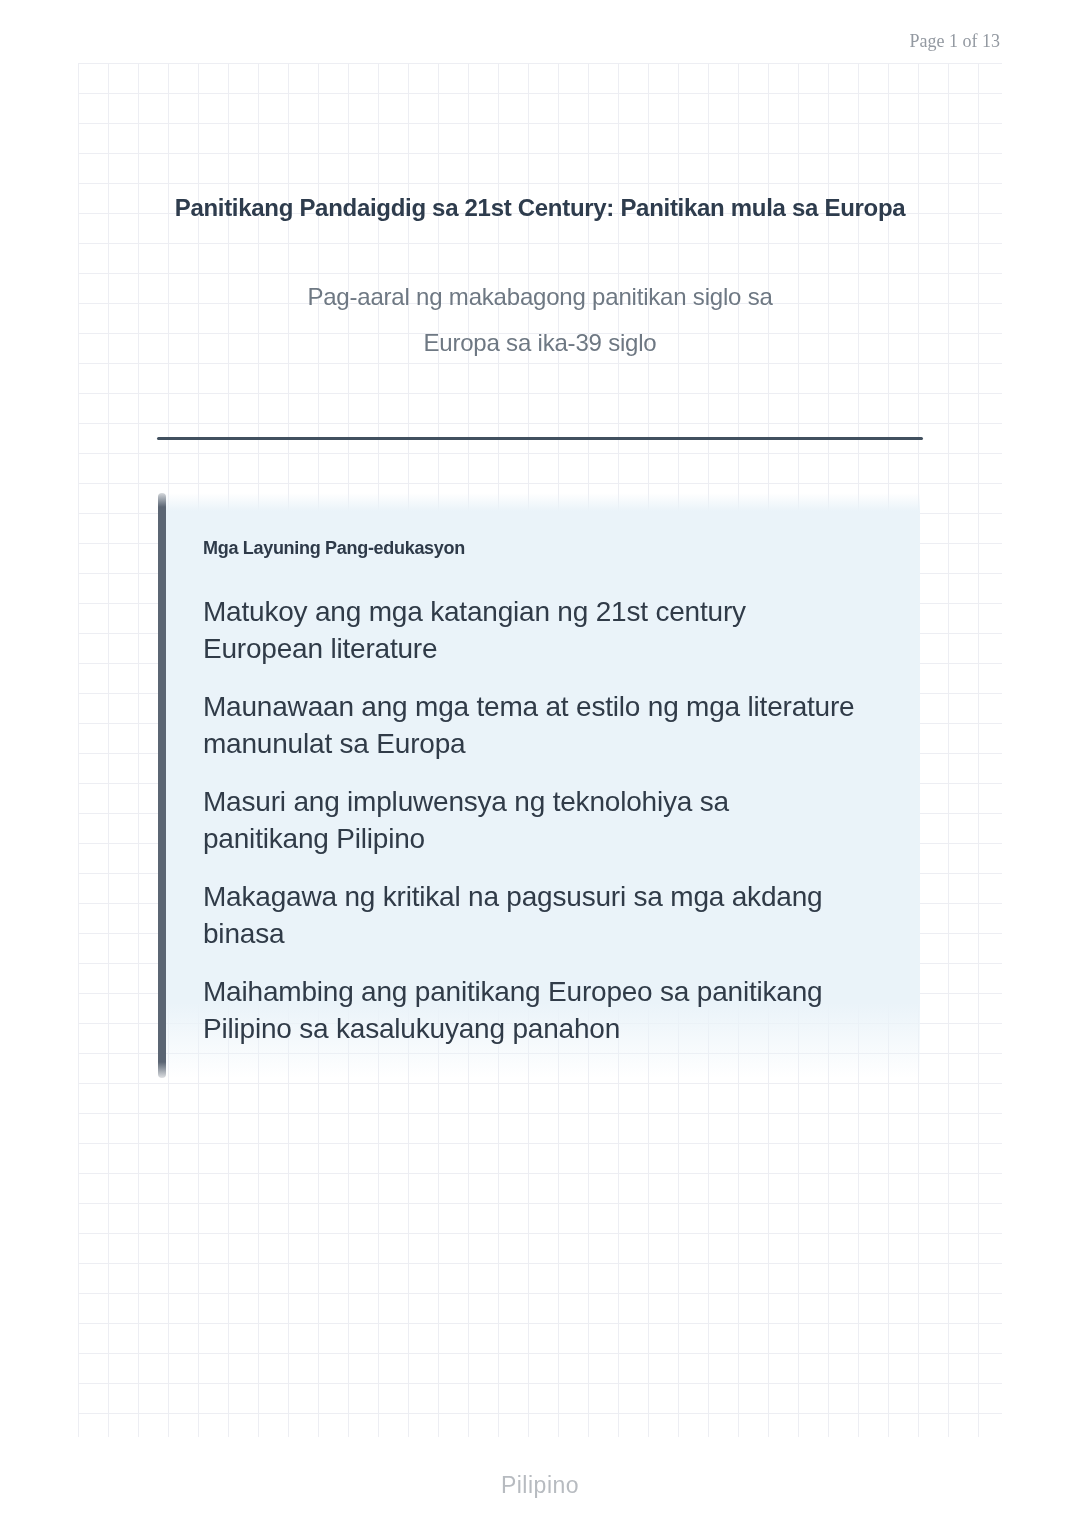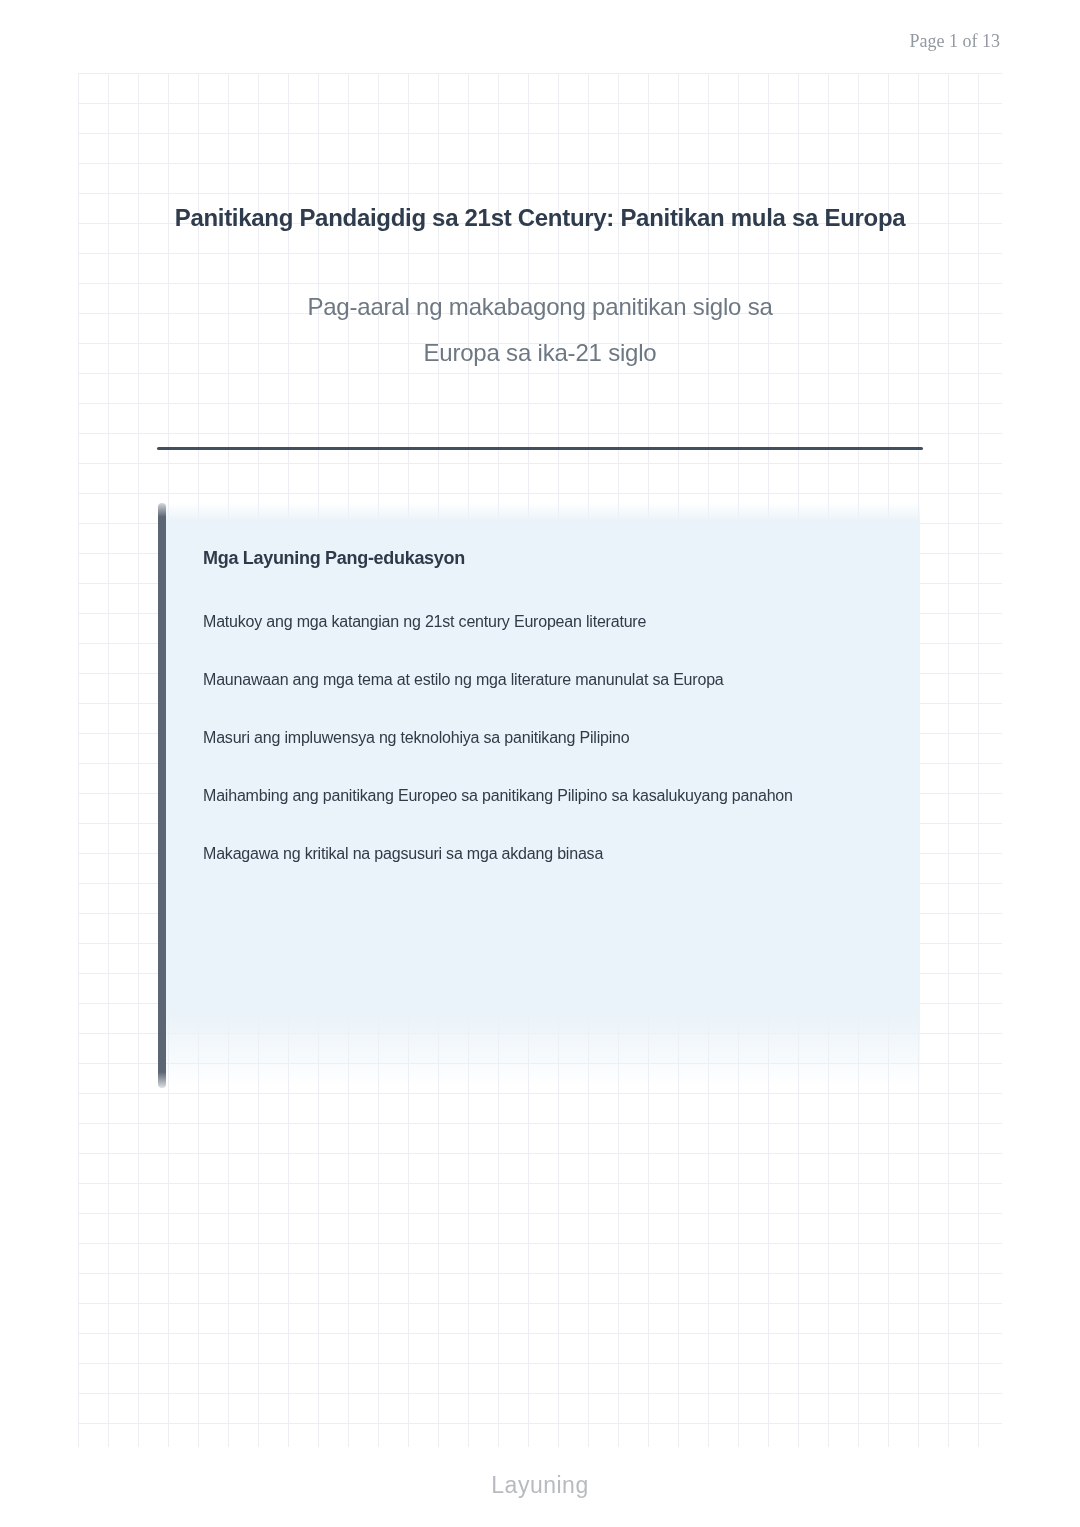--- a/index.html
+++ b/index.html
@@ -18,21 +18,21 @@
   .page-indicator {
     position: absolute;
     top: 31px; right: 80px;
     font-family: "Liberation Serif", "DejaVu Serif", serif;
     font-size: 18px;
     color: #9399a1;
   }
   
   .sheet {
     position: absolute;
-    left: 78px; top: 73px;
+    left: 78px; top: 63px;
     width: 924px; height: 1374px;
     background-image:
       linear-gradient(to right, #edeef3 1px, transparent 1px),
       linear-gradient(to bottom, #edeef3 1px, transparent 1px);
     background-size: 30px 30px;
     background-position: 0 0;
   }
   .doc-title {
     margin: 131px 60px 0 60px;
     text-align: center;
@@ -81,21 +81,21 @@
   }
   .callout-heading {
     font-size: 18px;
     font-weight: bold;
     letter-spacing: -0.3px;
     color: #2e3a49;
   }
   .callout-item {
     margin-top: 21px;
     max-width: 660px;
-    font-size: 16px;
+    font-size: 28px;
     line-height: 37px;
     letter-spacing: -0.2px;
     color: #303b48;
   }
   .callout-item:first-of-type { margin-top: 34px; }
   .footer-brand {
     position: absolute;
     left: 0; right: 0;
     top: 1472px;
     text-align: center;
@@ -110,34 +110,34 @@
 <div class="page">
 
   <div class="page-indicator">Page 1 of 13</div>
 
   <div class="sheet">
 
     <h1 class="doc-title">Panitikang Pandaigdig sa 21st Century: Panitikan mula sa Europa</h1>
 
     <div class="doc-subtitle">
       <div>Pag-aaral ng makabagong panitikan siglo sa</div>
-      <div>Europa sa ika-21 siglo</div>
+      <div>Europa sa ika-39 siglo</div>
     </div>
 
     <div class="divider"></div>
 
     <div class="callout">
       <div class="callout-bar"></div>
 
       <h2 class="callout-heading">Mga Layuning Pang-edukasyon</h2>
 
       <p class="callout-item">Matukoy ang mga katangian ng 21st century European literature</p>
       <p class="callout-item">Maunawaan ang mga tema at estilo ng mga literature manunulat sa Europa</p>
       <p class="callout-item">Masuri ang impluwensya ng teknolohiya sa panitikang Pilipino</p>
+      <p class="callout-item">Makagawa ng kritikal na pagsusuri sa mga akdang binasa</p>
       <p class="callout-item">Maihambing ang panitikang Europeo sa panitikang Pilipino sa kasalukuyang panahon</p>
-      <p class="callout-item">Makagawa ng kritikal na pagsusuri sa mga akdang binasa</p>
     </div>
 
   </div>
 
-  <div class="footer-brand">Layuning</div>
+  <div class="footer-brand">Pilipino</div>
 
 </div>
 
 </body></html>

